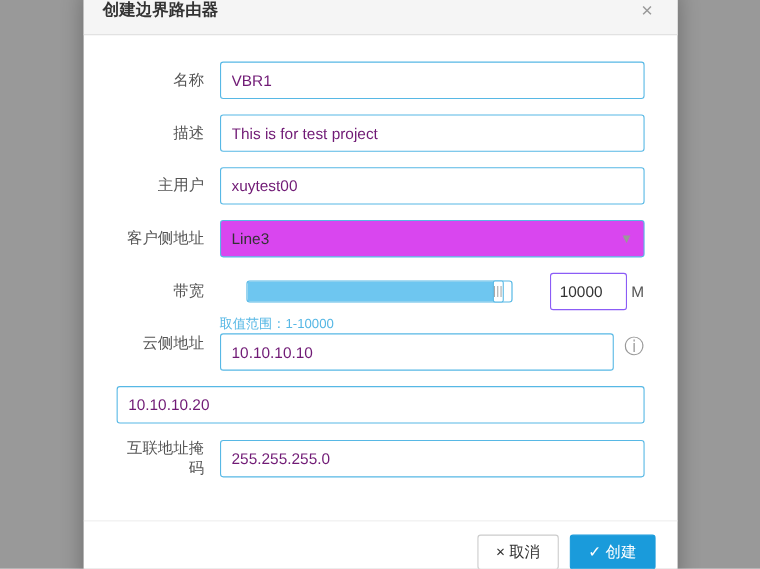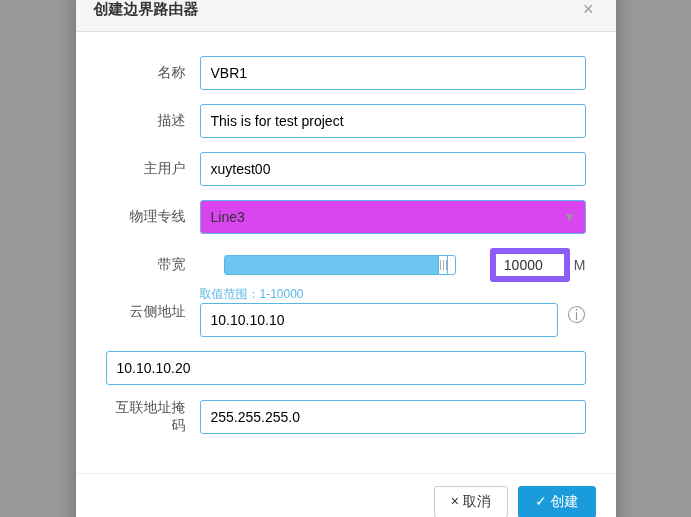--- a/index.html
+++ b/index.html
@@ -59,21 +59,21 @@
       flex-shrink: 0;
       font-size: 14px;
     }
     .form-control {
       flex: 1;
       height: 34px;
       border: 1px solid #57b8e5;
       border-radius: 3px;
       padding: 0 10px;
       font-size: 14px;
-      color: #000000;
+      color: #701a75;
       outline: none;
     }
     .select-wrapper {
       flex: 1;
       position: relative;
     }
     .form-select {
       width: 100%;
       height: 34px;
       border: 1px solid #57b8e5;
@@ -140,23 +140,23 @@
       height: 10px;
       background: #aaa;
     }
     .bandwidth-input-group {
       display: flex;
       align-items: center;
       margin-left: 10px;
       gap: 4px;
     }
     .bandwidth-input {
-      width: 80px;
-      height: 34px;
-      border: 6px solid #8b5cf6;
+      width: 70px;
+      height: 34px;
+      border: 1px solid #8b5cf6;
       border-radius: 3px;
       padding: 0 8px;
       font-size: 14px;
       color: #333;
       outline: none;
       text-align: left;
     }
     .bandwidth-unit {
       color: #555;
       font-size: 14px;
@@ -229,21 +229,21 @@
       <span class="form-label">描述</span>
       <input class="form-control" type="text" value="This is for test project" style="">
     </div>
 
     <div class="form-row">
       <span class="form-label">主用户</span>
       <input class="form-control" type="text" value="xuytest00" style="">
     </div>
 
     <div class="form-row">
-      <span class="form-label">物理专线</span>
+      <span class="form-label">客户侧地址</span>
       <div class="select-wrapper">
         <select class="form-select">
           <option>Line3</option>
           <option>Line1</option>
           <option>Line2</option>
         </select>
         <span class="select-arrow">▼</span>
       </div>
     </div>
 

